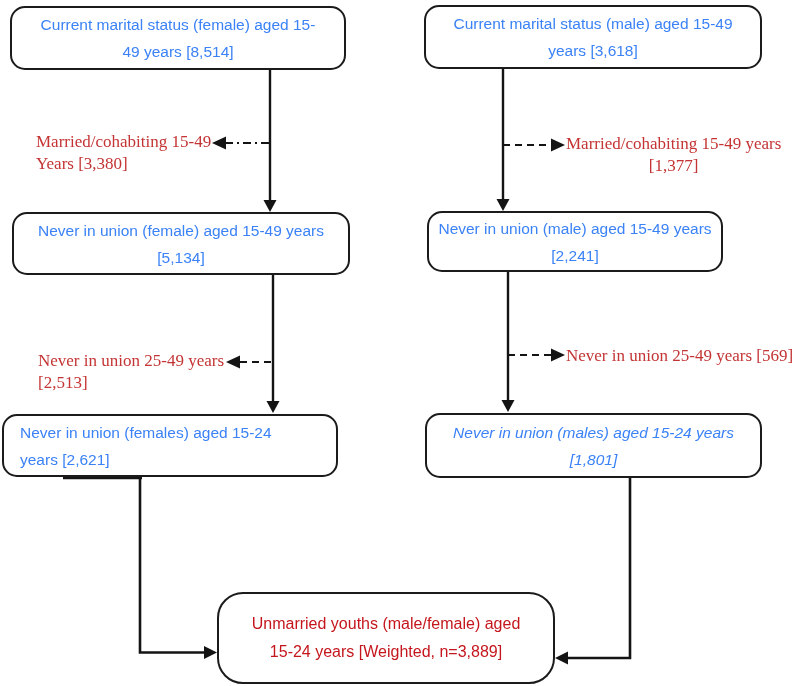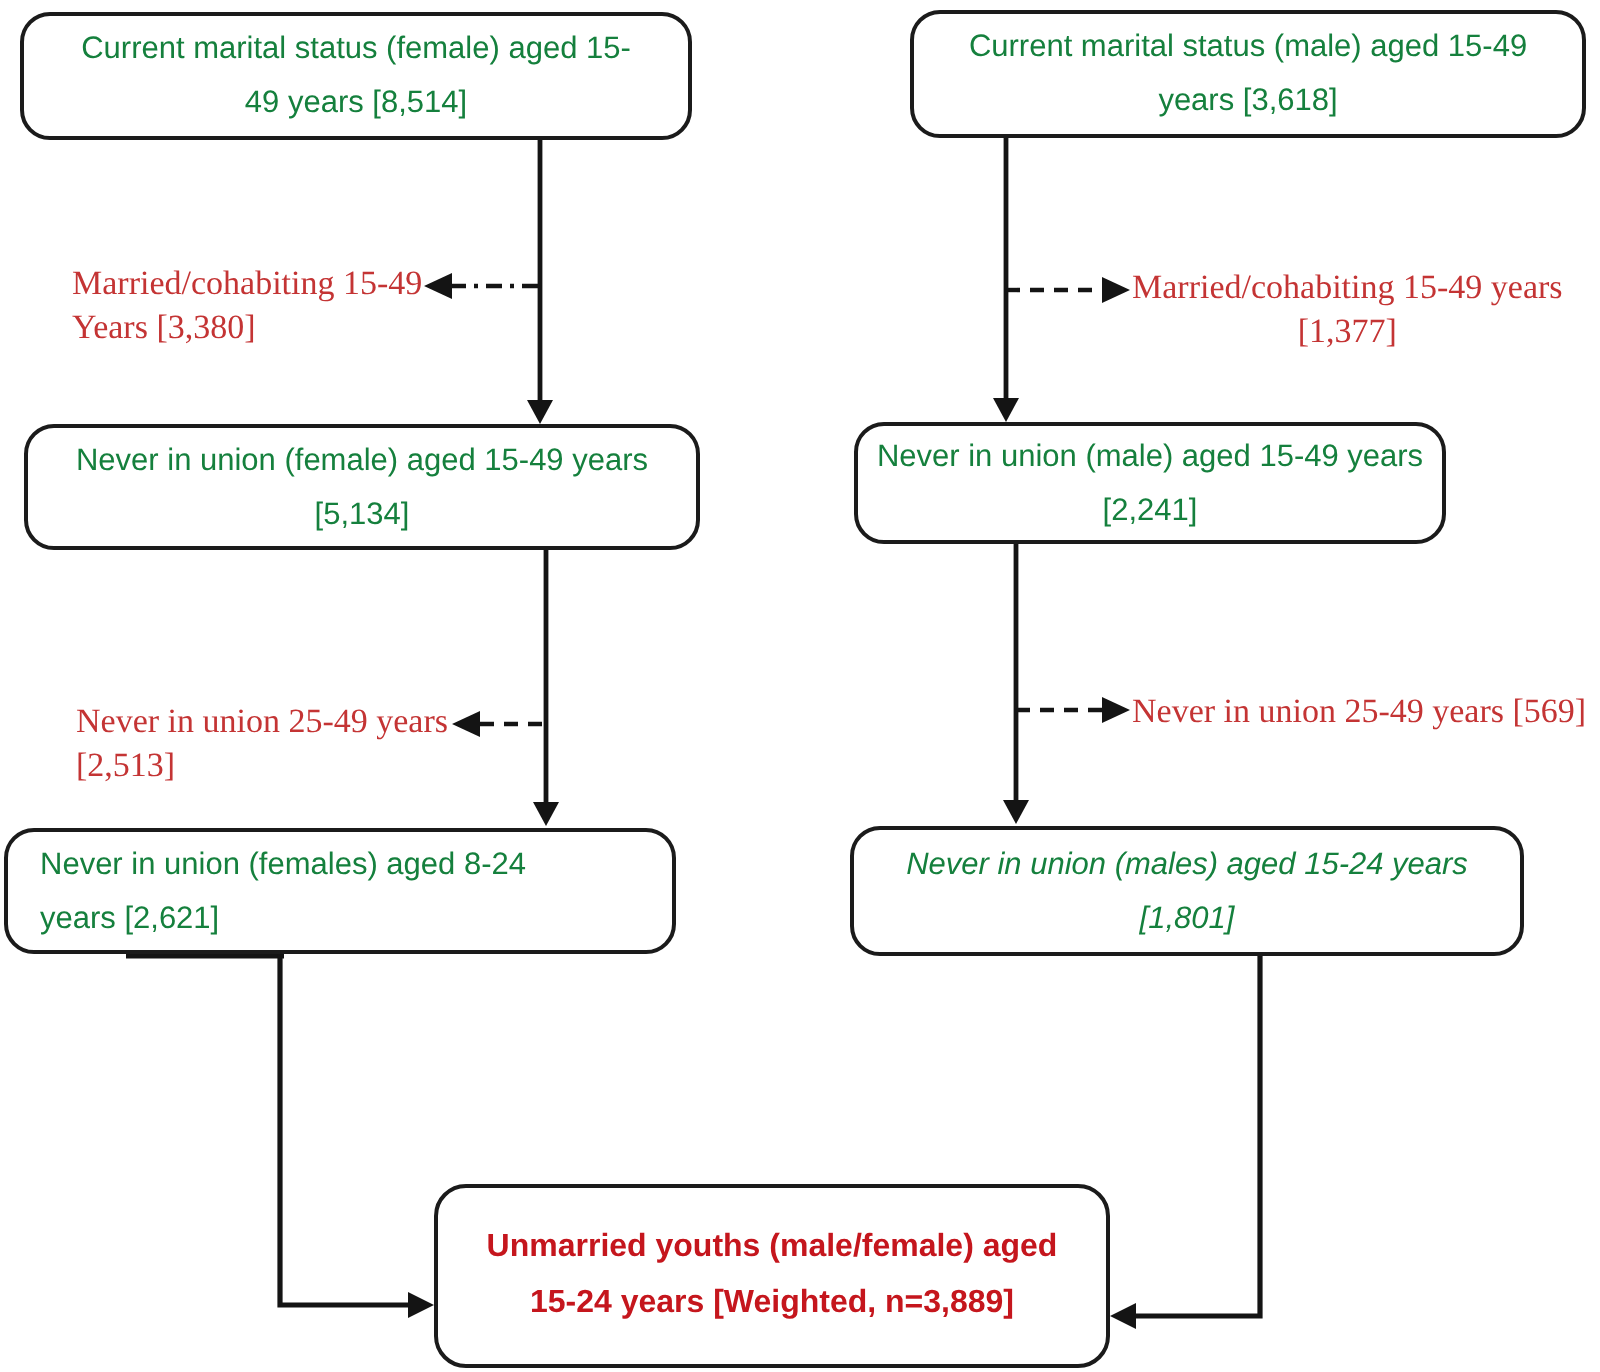--- a/index.html
+++ b/index.html
@@ -8,33 +8,33 @@
     width:800px;height:686px;
     background:#ffffff;
     font-family:"Liberation Sans",sans-serif;
     overflow:hidden;
   }
   .box{
     position:absolute;
     background:#ffffff;
     border:2.4px solid #1b1b1b;
     border-radius:15px;
-    color:#15803d;
+    color:#3b82f6;
     font-size:15.5px;
     line-height:27px;
     text-align:center;
     display:flex;flex-direction:column;justify-content:center;
     box-sizing:border-box;
     z-index:2;
   }
   .box .bline{display:block;}
   .box.left-align{text-align:left;padding-left:16px;padding-right:8px;}
   .box.final{
-    border-radius:16px;
-    font-weight:bold;
+    border-radius:26px;
+    font-weight:normal;
     font-size:16px;
     line-height:28px;
     color:#c5161d;
   }
   .elabel{
     position:absolute;
     font-family:"Liberation Serif",serif;
     font-size:17px;
     line-height:21.5px;
     color:#c43434;
@@ -84,37 +84,37 @@
 
     <path d="M630,478 V658 H567" fill="none" stroke-width="2.6"></path>
     <polygon points="555,658 568,651.5 568,664.5"></polygon>
   </svg>
 
   <div class="box" style="left:10px;top:6px;width:336px;height:64px;">
     <span class="bline">Current marital status (female) aged 15-</span>
     <span class="bline">49 years [8,514]</span>
   </div>
 
-  <div class="box" style="left:424px;top:5px;width:338px;height:64px;margin-left:31px;">
+  <div class="box" style="left:424px;top:5px;width:338px;height:64px;">
     <span class="bline">Current marital status (male) aged 15-49</span>
     <span class="bline">years [3,618]</span>
   </div>
 
   <div class="box" style="left:12px;top:212px;width:338px;height:63px;">
     <span class="bline">Never in union (female) aged 15-49 years</span>
     <span class="bline">[5,134]</span>
   </div>
 
   <div class="box" style="left:427px;top:211px;width:296px;height:61px;">
     <span class="bline">Never in union (male) aged 15-49 years</span>
     <span class="bline">[2,241]</span>
   </div>
 
   <div class="box left-align" style="left:2px;top:414px;width:336px;height:63px;">
-    <span class="bline">Never in union (females) aged 8-24</span>
+    <span class="bline">Never in union (females) aged 15-24</span>
     <span class="bline">years [2,621]</span>
   </div>
 
   <div class="box" style="left:425px;top:413px;width:337px;height:65px;font-style:italic;">
     <span class="bline">Never in union (males) aged 15-24 years</span>
     <span class="bline">[1,801]</span>
   </div>
 
   <div class="box final" style="left:217px;top:592px;width:338px;height:92px;">
     <span class="bline">Unmarried youths (male/female) aged</span>

